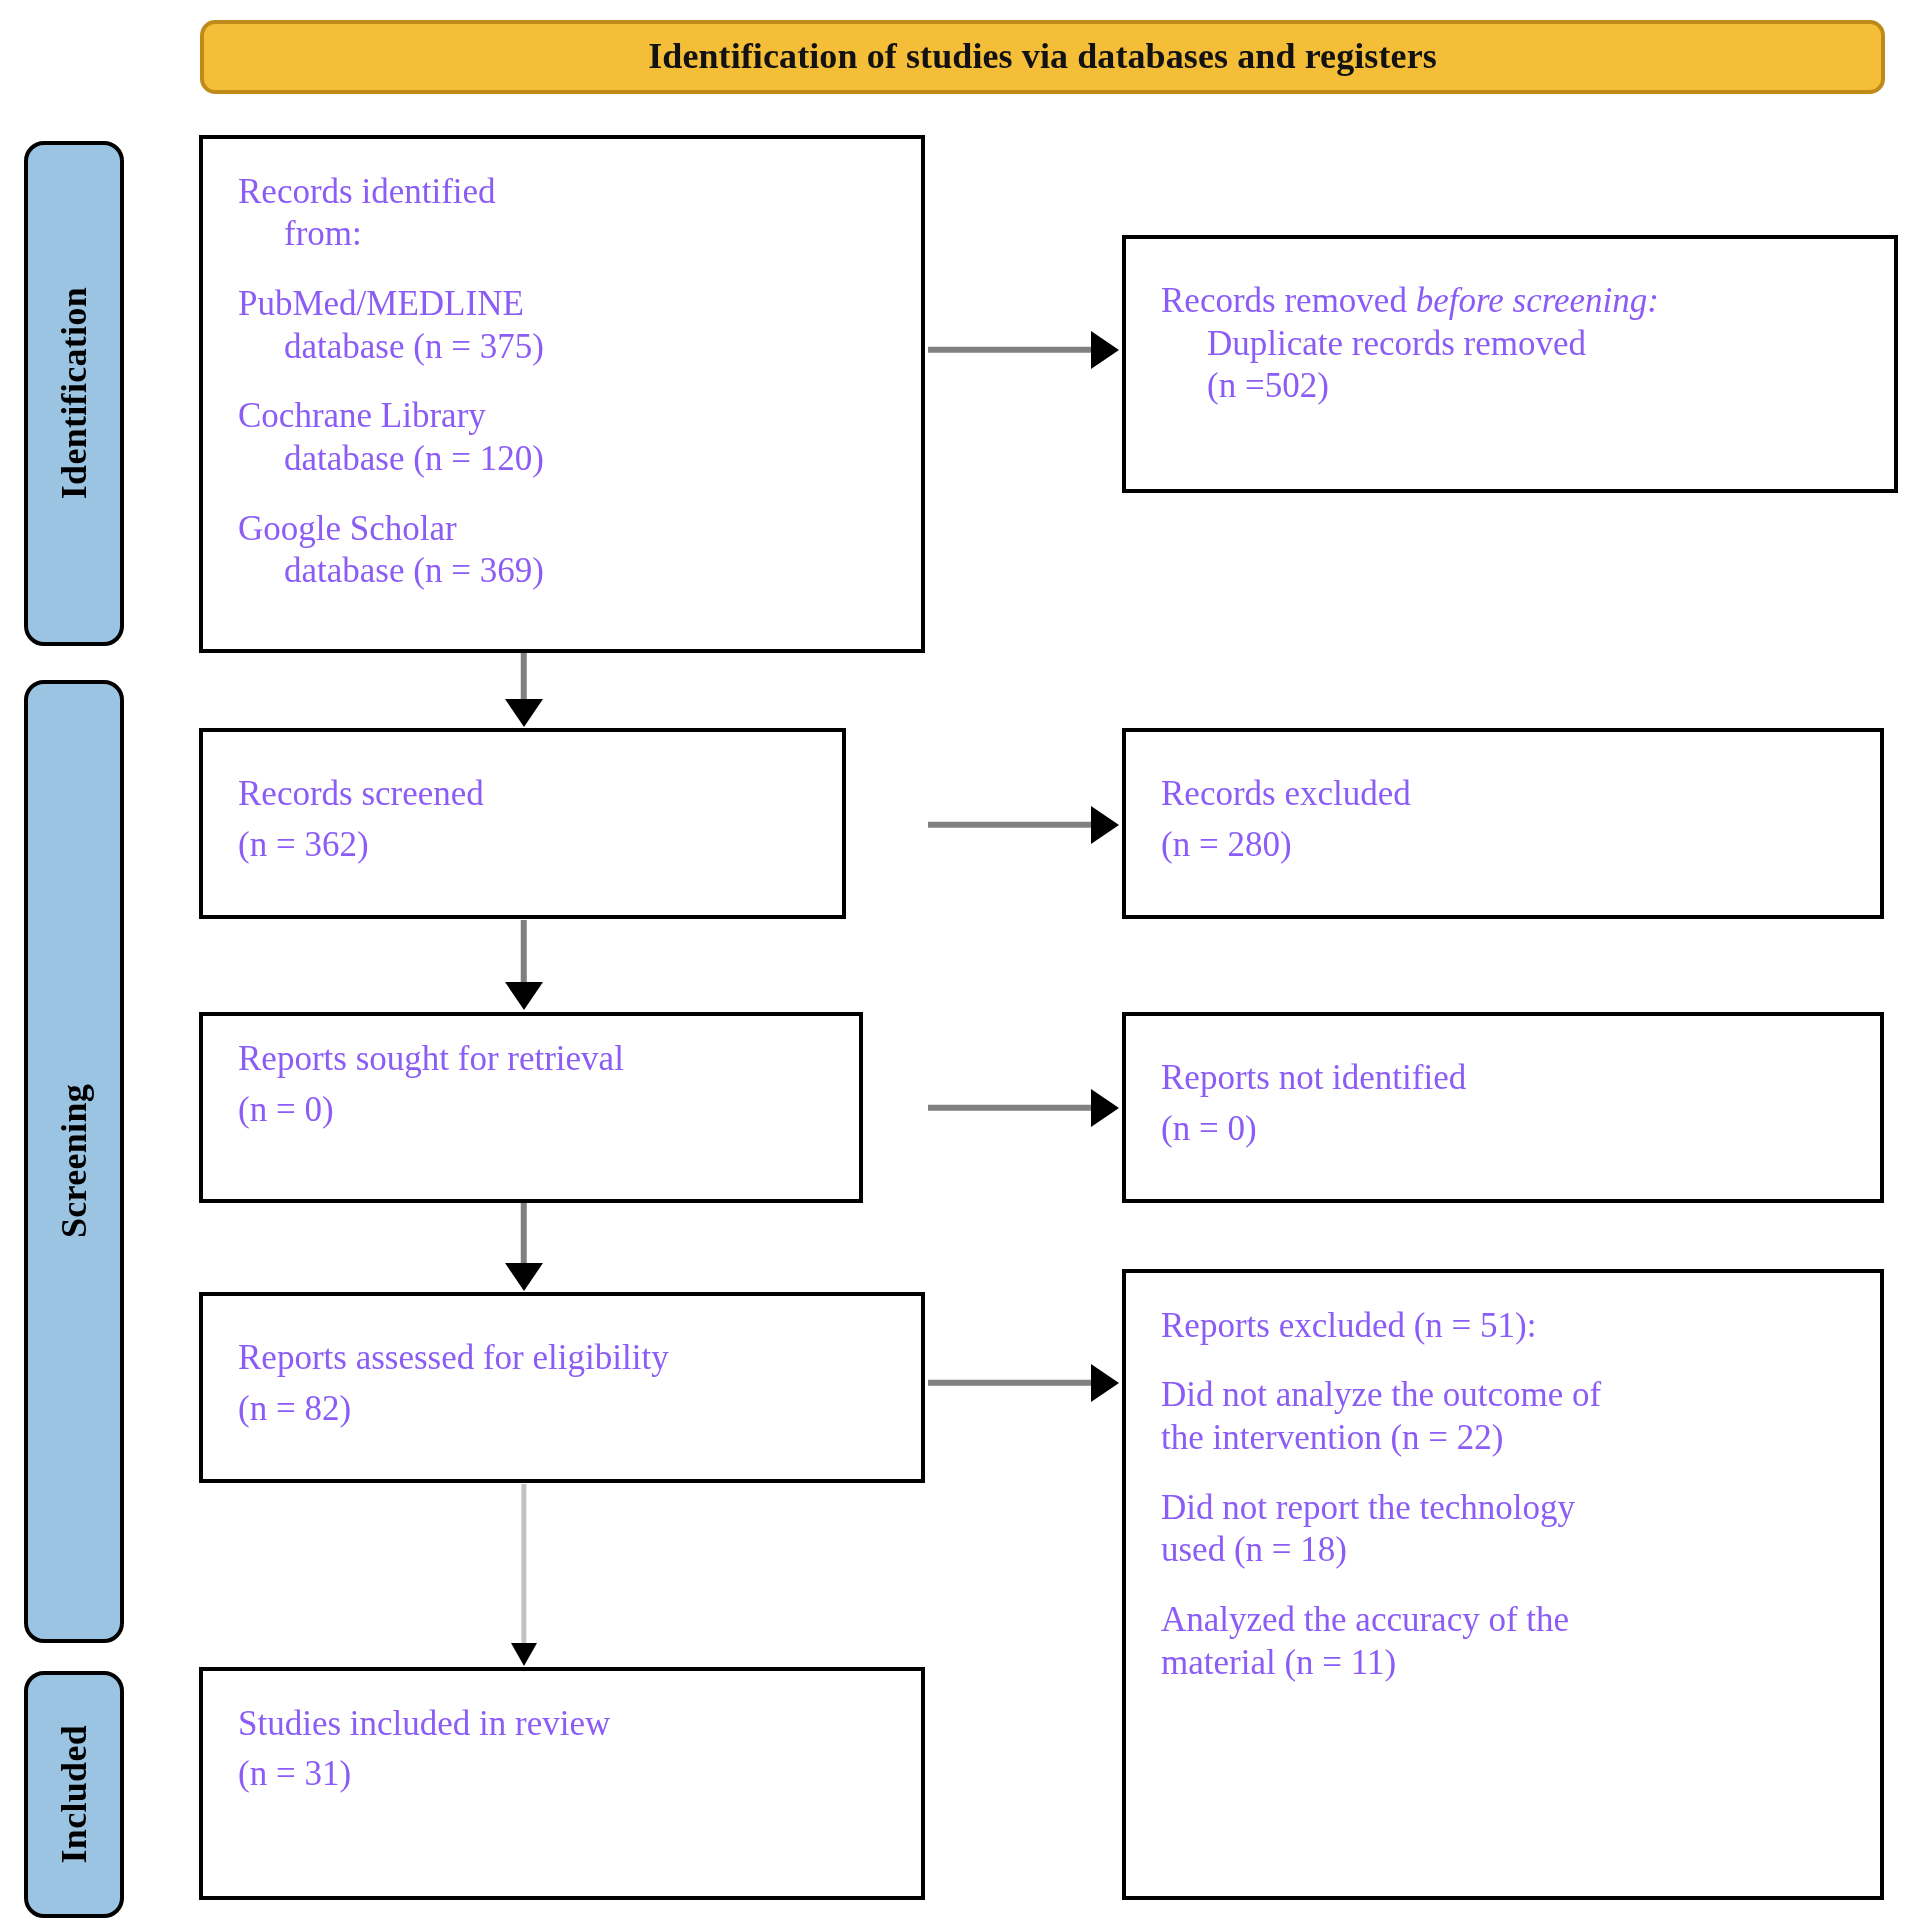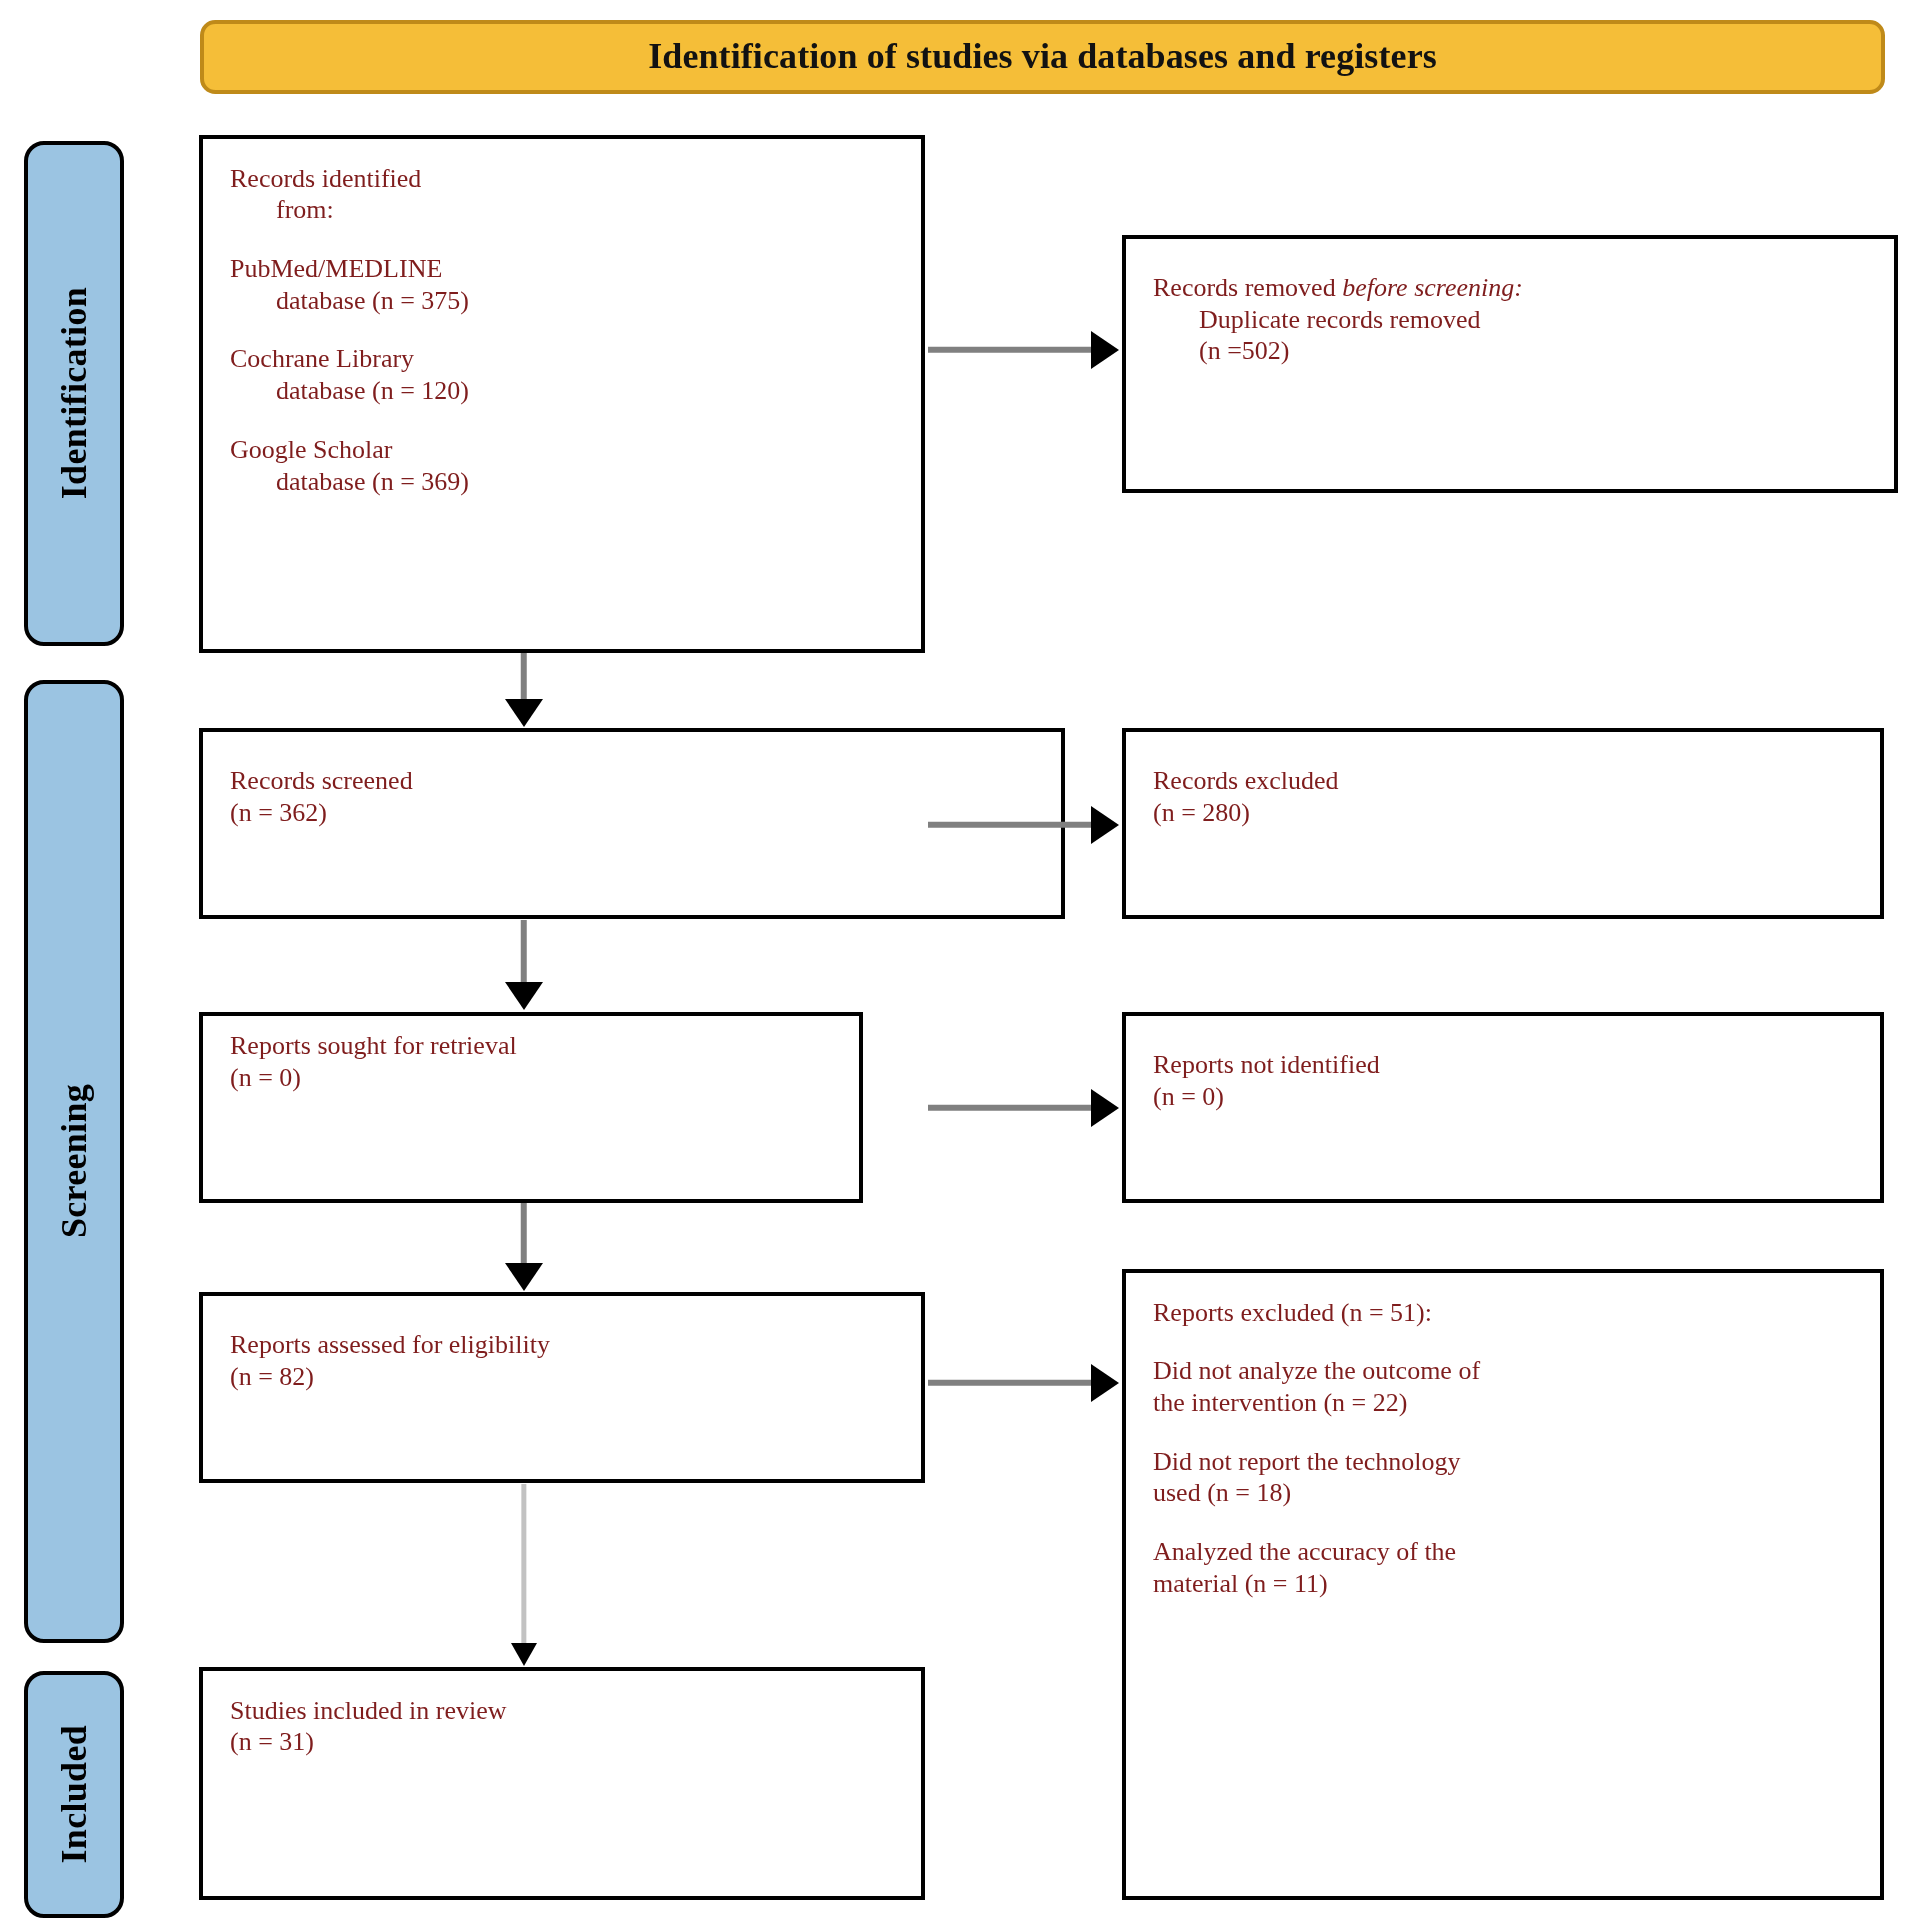--- a/index.html
+++ b/index.html
@@ -69,32 +69,32 @@
 
   
   .flow-box {
     position: absolute;
     background: #ffffff;
     border: 4.7px solid #000000;
     box-sizing: border-box;
     padding: 23.5px 21px 17.6px 27px;
   }
   .flow-box p {
-    margin: 0;
-    font-size: 26px;
+    margin: 8px;
+    font-size: 35px;
     line-height: 1.22;
-    color: #7f1d1d;
+    color: #8b5cf6;
   }
   .flow-box p.spaced { margin-top: 27px; }
   .flow-box p .indent { display: block; padding-left: 46px; }
   .flow-box p em { font-style: italic; }
 
   
   #box-identified   { left: 199px;  top: 135px;  width: 726px; height: 518px;  }
-  #box-screened     { left: 199px;  top: 728px; width: 866px; height: 191px;  padding-top: 33px; }
+  #box-screened     { left: 199px;  top: 728px; width: 647px; height: 191px;  padding-top: 33px; }
   #box-sought       { left: 199px;  top: 1012px; width: 664px; height: 191px;  padding-top: 14px; }
   #box-eligibility  { left: 199px;  top: 1292px; width: 726px; height: 191px;  padding-top: 33px; }
   #box-included     { left: 199px;  top: 1667px; width: 726px; height: 233px;  }
 
   
   #box-removed      { left: 1122px; top: 235px;  width: 776px; height: 258px;  padding-top: 33px; }
   #box-excluded     { left: 1122px; top: 728px; width: 762px; height: 191px;  padding-top: 33px; }
   #box-notretrieved { left: 1122px; top: 1012px; width: 762px; height: 191px;  padding-top: 33px; }
   #box-repexcluded  { left: 1122px; top: 1269px; width: 762px; height: 631px; }
 

